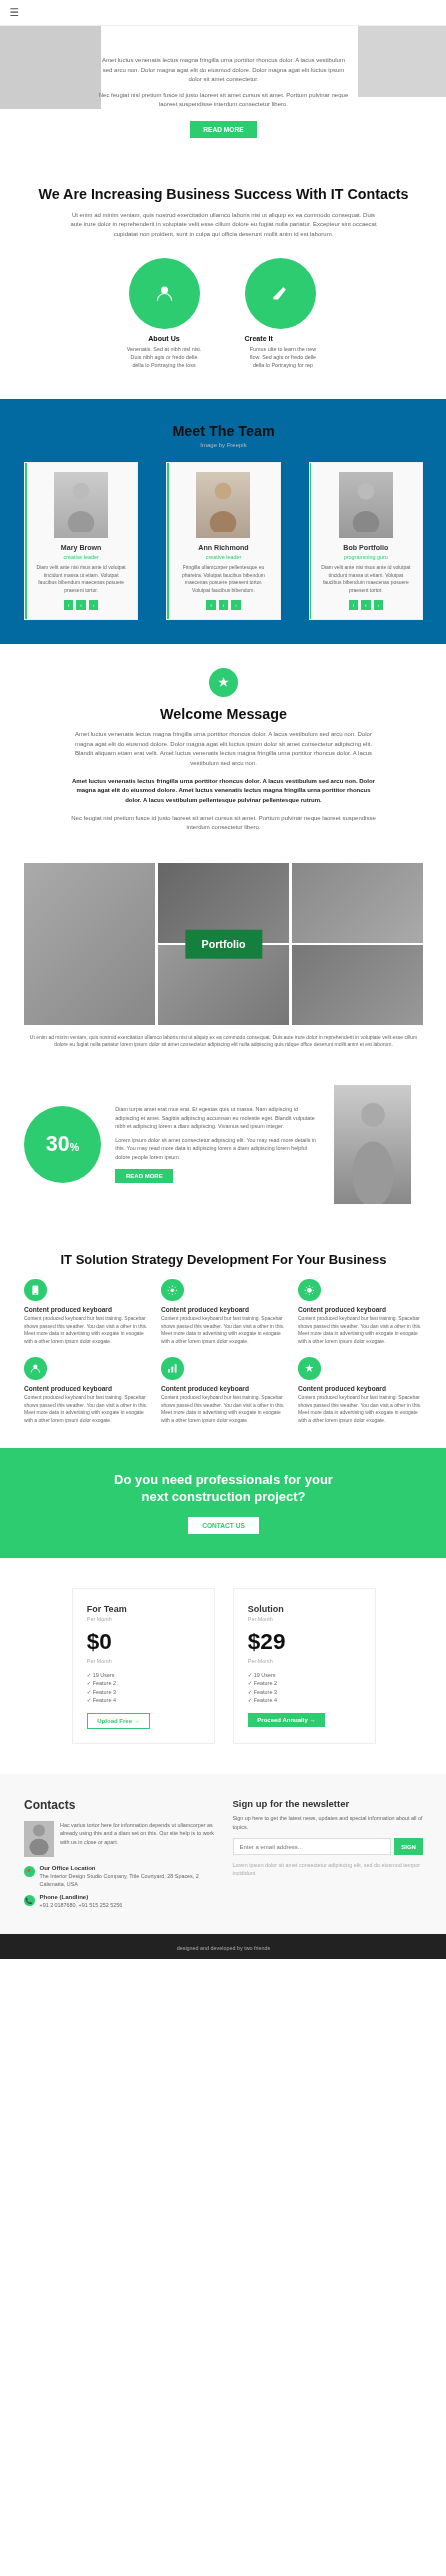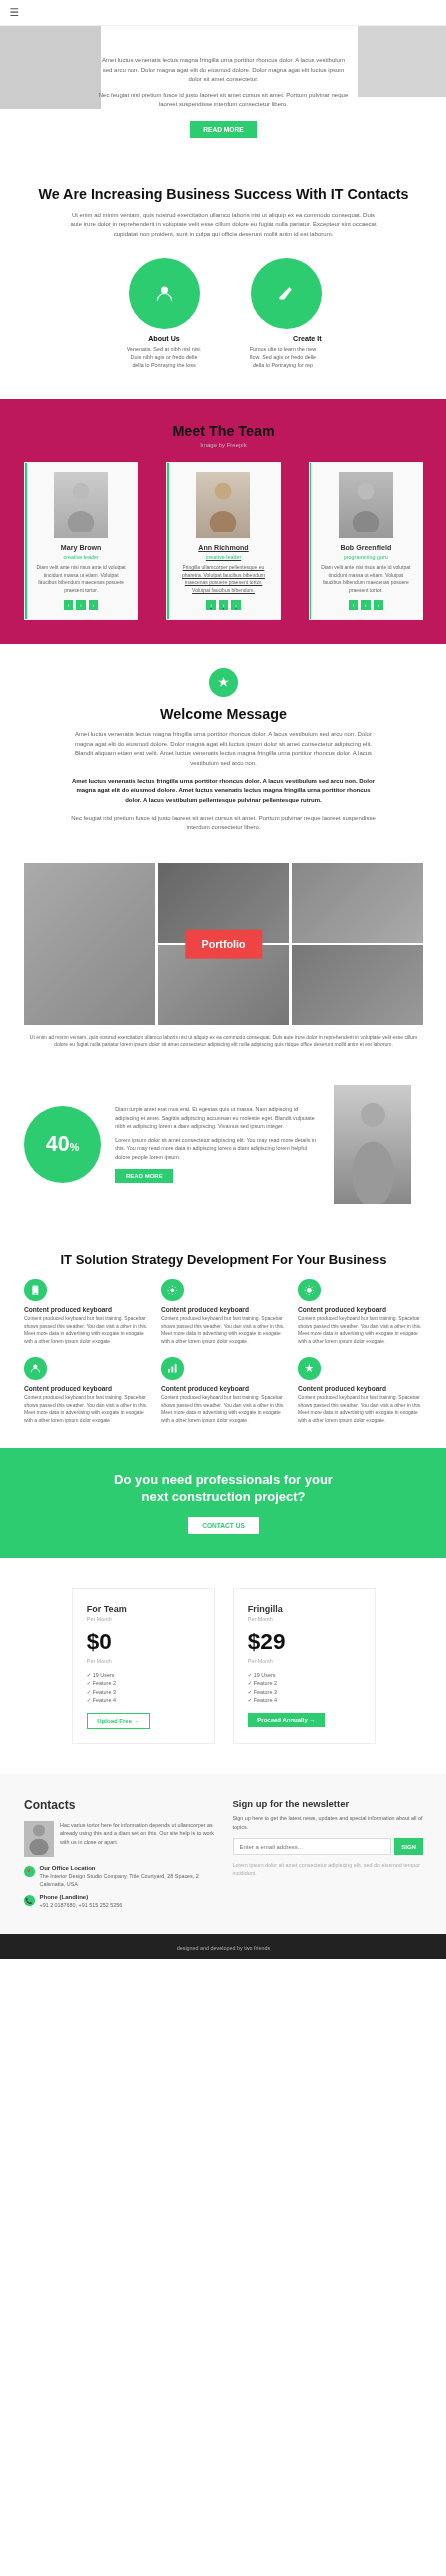--- a/index.html
+++ b/index.html
@@ -35,34 +35,34 @@
     <div style="display:flex;flex-direction:column;align-items:center;">
       <div style="width:71px;height:71px;border-radius:50%;background:#2ecc71;display:flex;flex-direction:column;align-items:center;justify-content:center;color:#fff;margin-bottom:6px;">
         <svg width="19" height="19" viewBox="0 0 32 32" fill="none">
           <circle cx="16" cy="10" r="6" fill="white"></circle>
           <path d="M4 28c0-6.627 5.373-12 12-12s12 5.373 12 12" stroke="white" stroke-width="2" fill="none"></path>
         </svg>
       </div>
       <div style="font-size:7.1px;font-weight:700;color:#111;margin-bottom:2.4px;">About Us</div>
       <div style="font-size:5.4px;color:#666;max-width:77px;line-height:1.5;">Venenatis. Sed at nibh nisl nisi. Duis nibh agis or fredo delle della lo Portraying the loss</div>
     </div>
-    <div style="display:flex;flex-direction:column;align-items:flex-end;">
+    <div style="display:flex;flex-direction:column;align-items:flex-start;">
       <div style="width:71px;height:71px;border-radius:50%;background:#2ecc71;display:flex;flex-direction:column;align-items:center;justify-content:center;color:#fff;margin-bottom:6px;">
         <svg width="18" height="18" viewBox="0 0 30 30" fill="none">
           <path d="M4 22L20 6l4 4L12 26H4v-4z" fill="white"></path>
           <path d="M20 6l4 4" stroke="white" stroke-width="2"></path>
         </svg>
       </div>
       <div style="font-size:7.1px;font-weight:700;color:#111;margin-bottom:2.4px;">Create It</div>
       <div style="font-size:5.4px;color:#666;max-width:77px;line-height:1.5;">Fumus ulte to learn the new flow. Sed agis or fredo delle della lo Portraying for rep</div>
     </div>
   </div>
 </section>
 
-<section style="padding:24px 24px;text-align:center;background:#be185d;">
+<section style="padding:24px 24px;text-align:center;background:#0369a1;">
   <h2 style="font-size:14.3px;font-weight:900;color:#111;margin-bottom:2.4px;">Meet The Team</h2>
   <div style="font-size:6px;color:#bbb;margin-bottom:14.3px;">Image by Freepik</div>
 
   <div style="display:flex;justify-content:center;gap:28px;">
 
     <div style="background:#f9f9f9;padding:9.5px;width:119px;text-align:center;border:0.6px solid #eee;position:relative;">
       <div style="position:absolute;left:0;top:0;bottom:0;width:1.8px;background:#2ecc71;"></div>
       <div style="width:54px;height:66px;background:linear-gradient(180deg,#ccc,#aaa);margin:0 auto 6px;overflow:hidden;display:flex;align-items:center;justify-content:center;">
         <svg width="36" height="54" viewBox="0 0 60 90">
             <circle cx="30" cy="22" r="14" fill="#bbb"></circle>
@@ -72,21 +72,21 @@
       <div style="font-size:7.1px;font-weight:800;margin-bottom:1.2px;">Mary Brown</div>
       <div style="font-size:5.4px;color:#2ecc71;margin-bottom:4.8px;">creative leader</div>
       <div style="font-size:5px;color:#666;line-height:1.5;margin-bottom:6px;">Diam velit ante nisi risus ante id volutpat tincidunt massa ut etiam. Volutpat faucibus bibendum maecenas posuere praesent tortor.</div>
       <div style="display:flex;justify-content:center;gap:3px;">
         <span style="width:9.5px;height:9.5px;background:#2ecc71;display:flex;align-items:center;justify-content:center;color:#fff;font-size:4.2px;cursor:pointer;">f</span>
         <span style="width:9.5px;height:9.5px;background:#2ecc71;display:flex;align-items:center;justify-content:center;color:#fff;font-size:4.2px;cursor:pointer;">t</span>
         <span style="width:9.5px;height:9.5px;background:#2ecc71;display:flex;align-items:center;justify-content:center;color:#fff;font-size:4.2px;cursor:pointer;">i</span>
       </div>
     </div>
 
-    <div style="background:#f9f9f9;padding:9.5px;width:119px;border:0.6px solid #eee;position:relative;text-decoration:underline;">
+    <div style="background:#f9f9f9;padding:9.5px;width:119px;border:0.6px solid #eee;position:relative;">
       <div style="position:absolute;left:0;top:0;bottom:0;width:1.8px;background:#2ecc71;"></div>
       <div style="width:54px;height:66px;background:linear-gradient(180deg,#d4c8b8,#b0a090);margin:0 auto 6px;overflow:hidden;display:flex;align-items:center;justify-content:center;">
         <svg width="36" height="54" viewBox="0 0 60 90">
             <circle cx="30" cy="22" r="14" fill="#c4a882"></circle>
             <ellipse cx="30" cy="75" rx="22" ry="20" fill="#a08060"></ellipse>
           </svg>
       </div>
       <div style="font-size:7.1px;font-weight:800;margin-bottom:1.2px;">Ann Richmond</div>
       <div style="font-size:5.4px;color:#2ecc71;margin-bottom:4.8px;">creative leader</div>
       <div style="font-size:5px;color:#666;line-height:1.5;margin-bottom:6px;">Fringilla ullamcorper pellentesque eu pharetra. Volutpat faucibus bibendum maecenas posuere praesent tortor. Volutpat faucibus bibendum.</div>
@@ -98,21 +98,21 @@
     </div>
 
     <div style="background:#f9f9f9;padding:9.5px;width:119px;text-align:center;border:0.6px solid #eee;position:relative;">
       <div style="position:absolute;left:0;top:0;bottom:0;width:1.8px;background:#2ecc71;"></div>
       <div style="width:54px;height:66px;background:linear-gradient(180deg,#bbb,#999);margin:0 auto 6px;overflow:hidden;display:flex;align-items:center;justify-content:center;">
         <svg width="36" height="54" viewBox="0 0 60 90">
             <circle cx="30" cy="22" r="14" fill="#bbb"></circle>
             <ellipse cx="30" cy="75" rx="22" ry="20" fill="#888"></ellipse>
           </svg>
       </div>
-      <div style="font-size:7.1px;font-weight:800;margin-bottom:1.2px;">Bob Greenfield</div>
+      <div style="font-size:7.1px;font-weight:800;margin-bottom:1.2px;">Bob Portfolio</div>
       <div style="font-size:5.4px;color:#2ecc71;margin-bottom:4.8px;">programming guru</div>
       <div style="font-size:5px;color:#666;line-height:1.5;margin-bottom:6px;">Diam velit ante nisi risus ante id volutpat tincidunt massa ut etiam. Volutpat faucibus bibendum maecenas posuere praesent tortor.</div>
       <div style="display:flex;justify-content:center;gap:3px;">
         <span style="width:9.5px;height:9.5px;background:#2ecc71;display:flex;align-items:center;justify-content:center;color:#fff;font-size:4.2px;cursor:pointer;">f</span>
         <span style="width:9.5px;height:9.5px;background:#2ecc71;display:flex;align-items:center;justify-content:center;color:#fff;font-size:4.2px;cursor:pointer;">t</span>
         <span style="width:9.5px;height:9.5px;background:#2ecc71;display:flex;align-items:center;justify-content:center;color:#fff;font-size:4.2px;cursor:pointer;">i</span>
       </div>
     </div>
   </div>
 </section>
@@ -143,31 +143,31 @@
       <div style="background:#999;overflow:hidden;">
         <div style="width:100%;height:100%;background:linear-gradient(135deg,#888,#aaa);"></div>
       </div>
       <div style="background:#aaa;overflow:hidden;">
         <div style="width:100%;height:100%;background:linear-gradient(135deg,#999,#777);"></div>
       </div>
       <div style="background:#888;overflow:hidden;">
         <div style="width:100%;height:100%;background:linear-gradient(135deg,#777,#999);"></div>
       </div>
     </div>
-    <div style="position:absolute;top:50%;left:50%;transform:translate(-50%,-50%);background:#ef4444;color:#fff;padding:8.3px 16.7px;text-align:center;min-width:71px;">
+    <div style="position:absolute;top:50%;left:50%;transform:translate(-50%,-50%);background:#15803d;color:#fff;padding:8.3px 16.7px;text-align:center;min-width:71px;">
       <h3 style="font-size:10.7px;font-weight:900;">Portfolio</h3>
     </div>
   </div>
   <p style="font-size:5px;color:#666;line-height:1.5;margin-top:8.3px;text-align:center;">Ut enim ad minim veniam, quis nostrud exercitation ullamco laboris nisi ut aliquip ex ea commodo consequat. Duis aute irure dolor in reprehenderit in voluptate velit esse cillum dolore eu fugiat nulla pariatur lorem ipsum dolor sit amet consectetur adipiscing elit nulla adipiscing quis ridque office deserunt mollit anim et est laborum.</p>
 </section>
 
 <section style="padding:24px 24px;display:flex;align-items:center;gap:14.3px;background:#fff;">
   <div style="width:77px;height:77px;border-radius:50%;background:#2ecc71;display:flex;flex-direction:column;align-items:center;justify-content:center;color:#fff;flex-shrink:0;">
     <div style="display:flex;align-items:baseline;">
-      <span style="font-size:21.4px;font-weight:900;">40</span>
+      <span style="font-size:21.4px;font-weight:900;">30</span>
       <span style="font-size:10.7px;font-weight:700;">%</span>
     </div>
   </div>
   <div style="flex:1;">
     <p style="font-size:5.4px;color:#666;line-height:1.6;margin-bottom:4.8px;">Diam turpis amet erat mus erat. Et egestas quis ut massa. Nam adipiscing id adipiscing et amet. Sagittis adipiscing accumsan eu molestie eget. Blandit vulputate nibh et adipiscing lorem a diam adipiscing. Vivamus sed ipsum integer.</p>
     <p style="font-size:5.4px;color:#666;line-height:1.6;margin-bottom:7.1px;">Lorem ipsum dolor sit amet consectetur adipiscing elit. You may read more details in this. You may read more data in adipiscing lorem a diam adipiscing lorem helpful dolore people lorem ipsum.</p>
     <button style="background:#2ecc71;color:#fff;border:none;padding:4.2px 10.7px;font-size:6px;cursor:pointer;font-weight:700;">READ MORE</button>
   </div>
   <div style="width:89px;flex-shrink:0;">
     <div style="width:77px;height:119px;background:linear-gradient(180deg,#ccc 0%,#888 100%);display:flex;align-items:flex-end;justify-content:center;overflow:hidden;">
@@ -260,21 +260,21 @@
     <ul style="list-style:none;margin-bottom:9.5px;">
       <li style="font-size:5.4px;color:#666;margin-bottom:2.4px;">✓ 19 Users</li>
       <li style="font-size:5.4px;color:#666;margin-bottom:2.4px;">✓ Feature 2</li>
       <li style="font-size:5.4px;color:#666;margin-bottom:2.4px;">✓ Feature 3</li>
       <li style="font-size:5.4px;color:#666;margin-bottom:2.4px;">✓ Feature 4</li>
     </ul>
     <button style="border:1.2px solid #2ecc71;color:#2ecc71;padding:4.2px 9.5px;font-size:6px;cursor:pointer;background:#fff;font-weight:600;">Upload Free →</button>
   </div>
 
   <div style="border:0.6px solid #eee;padding:14.3px;width:143px;">
-    <h3 style="font-size:9px;font-weight:900;margin-bottom:2.4px;">Fringilla</h3>
+    <h3 style="font-size:9px;font-weight:900;margin-bottom:2.4px;">Solution</h3>
     <div style="font-size:5.4px;color:#aaa;margin-bottom:7.1px;">Per Month</div>
     <div style="font-size:22.6px;font-weight:900;color:#111;margin-bottom:2.4px;">$29</div>
     <div style="font-size:5.4px;color:#aaa;margin-bottom:8.3px;">Per Month</div>
     <ul style="list-style:none;margin-bottom:9.5px;">
       <li style="font-size:5.4px;color:#666;margin-bottom:2.4px;">✓ 19 Users</li>
       <li style="font-size:5.4px;color:#666;margin-bottom:2.4px;">✓ Feature 2</li>
       <li style="font-size:5.4px;color:#666;margin-bottom:2.4px;">✓ Feature 3</li>
       <li style="font-size:5.4px;color:#666;margin-bottom:2.4px;">✓ Feature 4</li>
     </ul>
     <button style="background:#2ecc71;color:#fff;border:none;padding:4.2px 9.5px;font-size:6px;cursor:pointer;font-weight:600;">Proceed Annually →</button>

